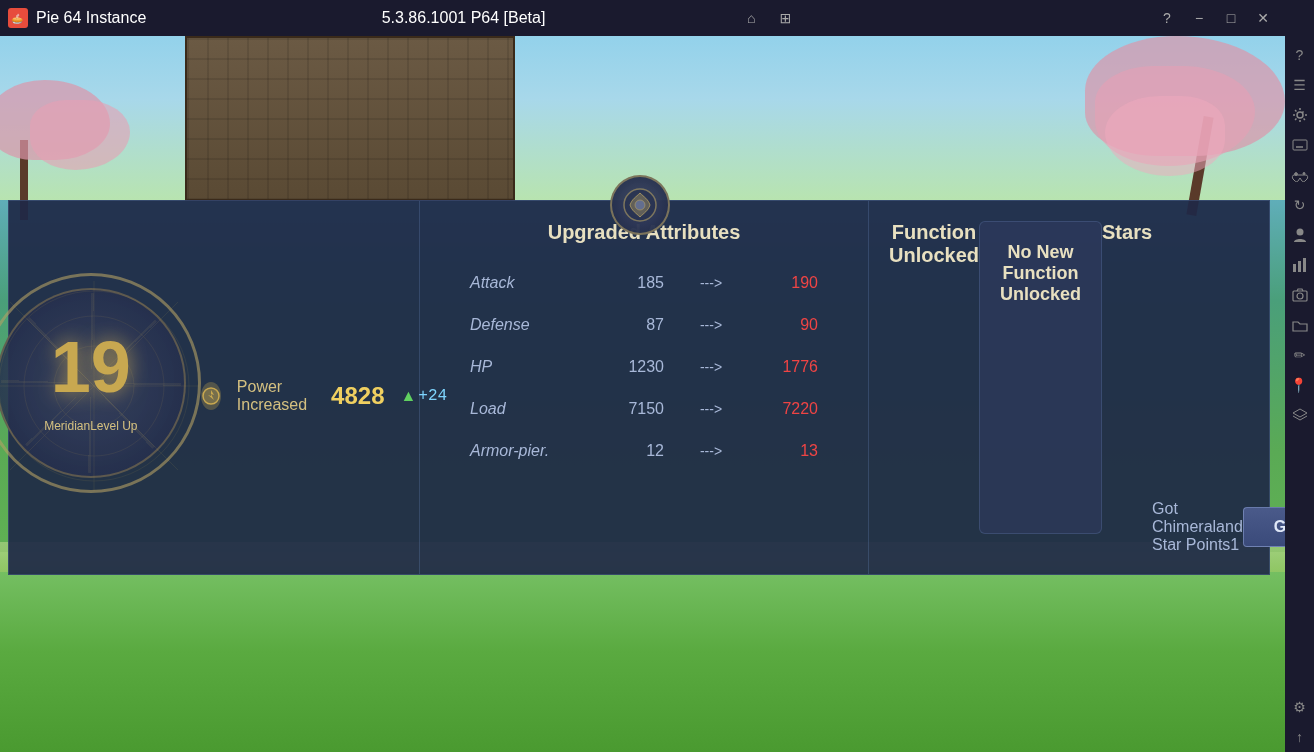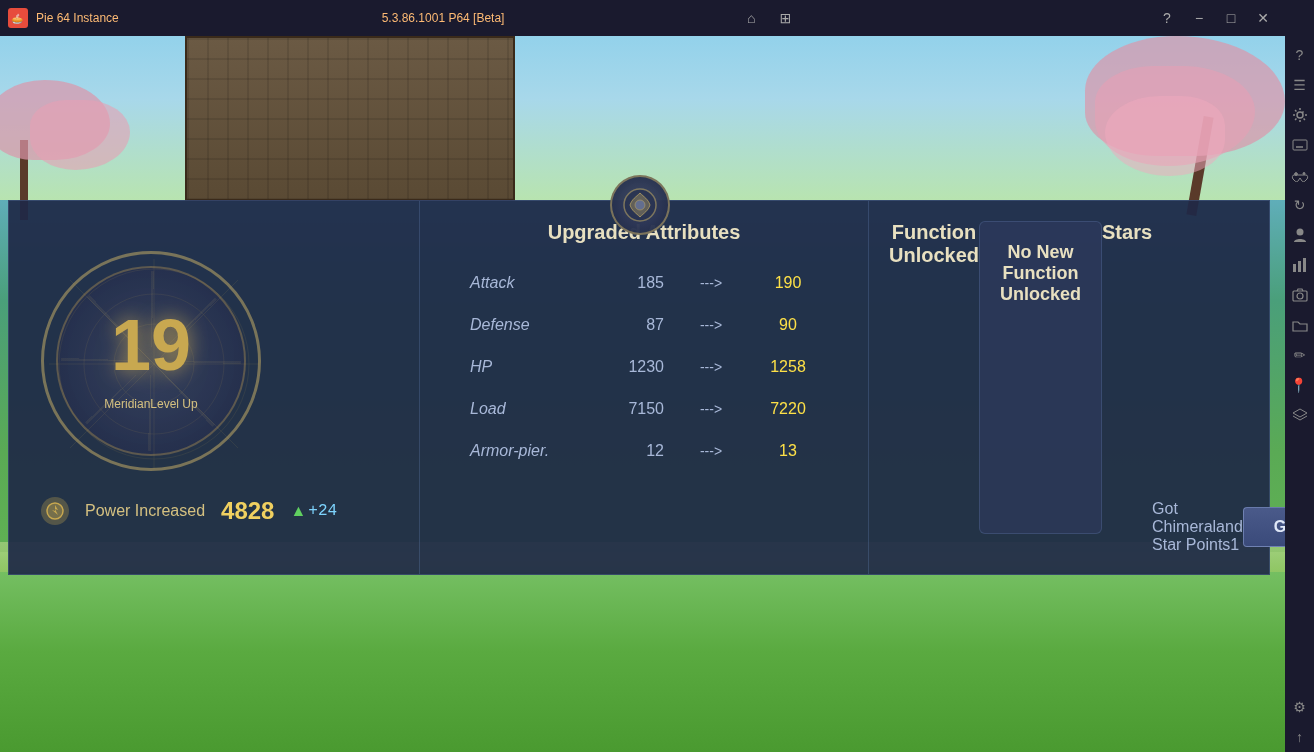--- a/index.html
+++ b/index.html
@@ -56,22 +56,22 @@
       height: 20px;
       margin: 0 8px;
       background: #e74c3c;
       border-radius: 3px;
       display: flex; align-items: center; justify-content: center;
       font-size: 12px;
       color: white;
     }
 
     .titlebar-text {
-      color: #fdba74;
-      font-size: 12px;
+      color: #ffffff;
+      font-size: 16px;
       flex: 1;
     }
 
     .titlebar-controls {
       display: flex;
       gap: 4px;
       margin-right: 8px;
     }
 
     .titlebar-btn {
@@ -119,21 +119,21 @@
       background: rgba(30, 40, 70, 0.92);
       border: 1px solid rgba(100, 130, 180, 0.3);
       display: flex;
       z-index: 50;
     }
 
     
     .left-section {
       width: 410px;
       display: flex;
-      flex-direction: column;
+      align-items: center;
       justify-content: center;
       padding: 32px;
       position: relative;
     }
 
     .circle-container {
       width: 220px;
       height: 220px;
       position: relative;
       margin-bottom: 10px;
@@ -269,24 +269,24 @@
 
     .attr-arrow {
       color: #a8b8d8;
       font-size: 14px;
       margin: 0 8px;
       width: 50px;
       text-align: center;
     }
 
     .attr-new {
-      color: #fde047;
+      color: #ef4444;
       font-size: 16px;
       width: 60px;
-      text-align: center;
+      text-align: right;
     }
 
     
     .right-section {
       width: 400px;
       padding: 20px;
       display: flex;
       flex-direction: row;
     }
 
@@ -479,21 +479,21 @@
         <span class="attr-name">Defense</span>
         <span class="attr-old">87</span>
         <span class="attr-arrow">---&gt;</span>
         <span class="attr-new">90</span>
       </div>
 
       <div class="attr-row">
         <span class="attr-name">HP</span>
         <span class="attr-old">1230</span>
         <span class="attr-arrow">---&gt;</span>
-        <span class="attr-new">1258</span>
+        <span class="attr-new">1776</span>
       </div>
 
       <div class="attr-row">
         <span class="attr-name">Load</span>
         <span class="attr-old">7150</span>
         <span class="attr-arrow">---&gt;</span>
         <span class="attr-new">7220</span>
       </div>
 
       <div class="attr-row">

